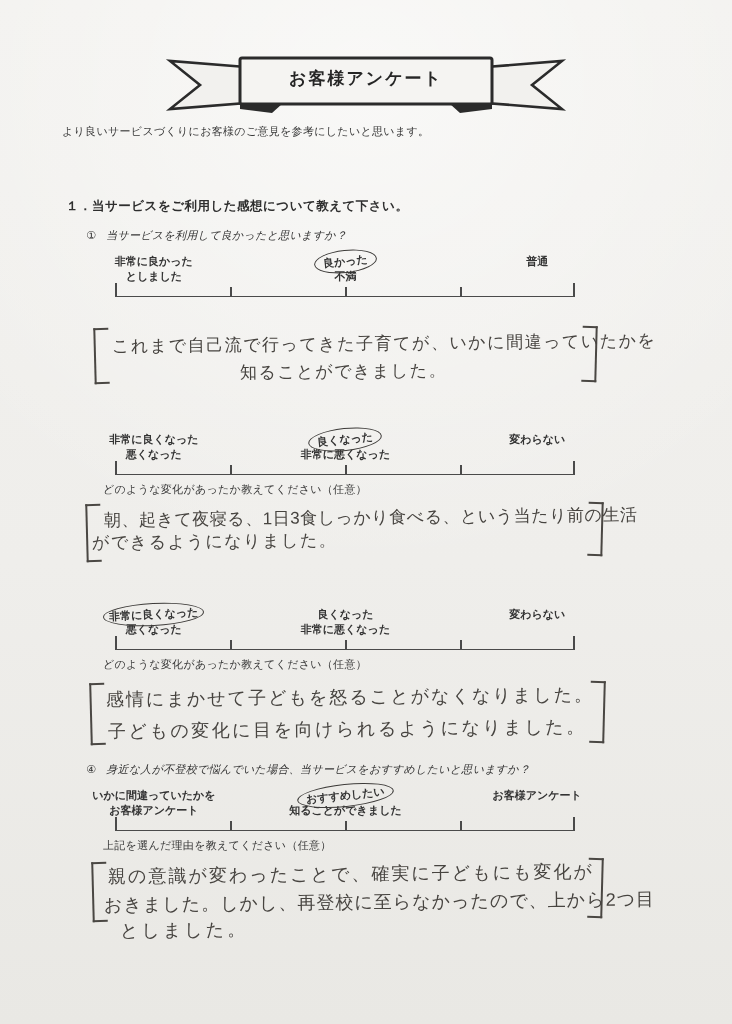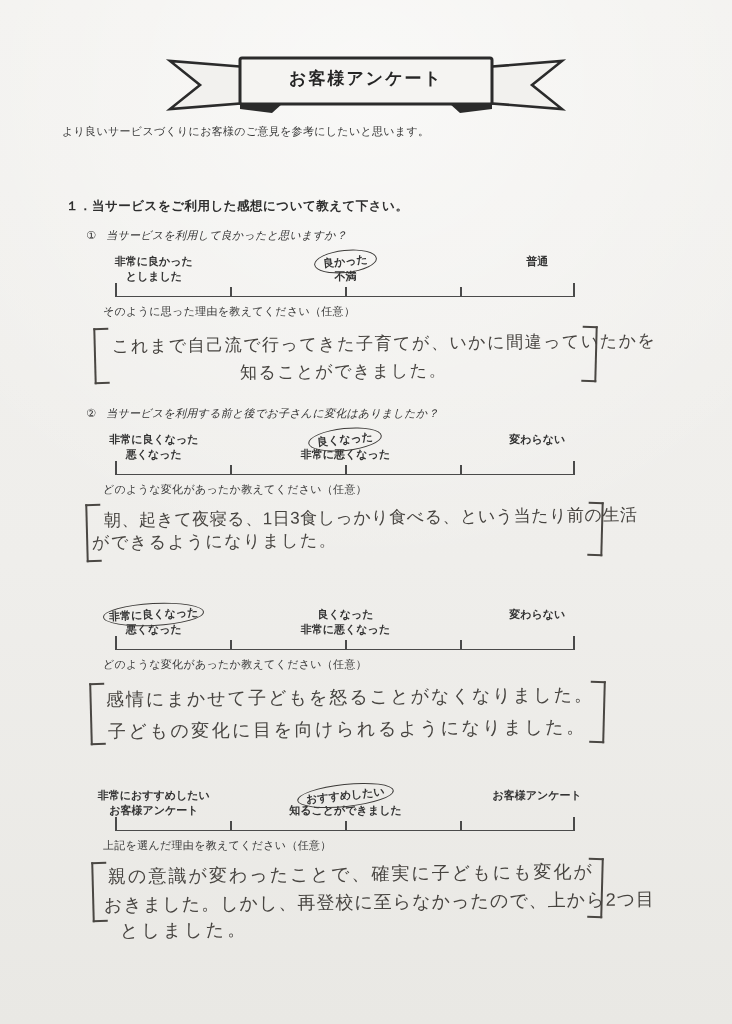--- a/index.html
+++ b/index.html
@@ -107,33 +107,29 @@
       <span class="opt">としました</span>
       <span class="opt">不満</span>
     </div>
     <div class="q-scale">
       <span class="tick end t0"></span>
       <span class="tick t1"></span>
       <span class="tick t2"></span>
       <span class="tick t3"></span>
       <span class="tick end t4"></span>
     </div>
-    <div class="q-prompt">そのように思った理由を教えてください（任意）</div>
     <div class="q-answer">
       <span class="bracket l" style="left:4px;top:4px;height:52px;"></span>
       <span class="bracket r" style="left:492px;top:2px;height:52px;"></span>
       <span class="hand" style="left:22px;top:8px;">これまで自己流で行ってきた子育てが、いかに間違っていたかを</span>
       <span class="hand" style="left:150px;top:36px;">知ることができました。</span>
     </div>
   </section>
 
   <section class="question" id="q2">
-    <div class="q-title">
-      <span class="q-num">②</span><span>当サービスを利用する前と後でお子さんに変化はありましたか？</span>
-    </div>
     <div class="q-options">
       <span class="opt">非常に良くなった</span>
       <span class="opt">
           <span class="circle-mark">良くなった</span>
         </span>
       <span class="opt">変わらない</span>
       <span class="opt">悪くなった</span>
       <span class="opt">非常に悪くなった</span>
     </div>
     <div class="q-scale">
@@ -172,22 +168,25 @@
     <div class="q-prompt">どのような変化があったか教えてください（任意）</div>
     <div class="q-answer">
       <span class="bracket l" style="left:0;top:6px;height:58px;"></span>
       <span class="bracket r" style="left:500px;top:4px;height:58px;"></span>
       <span class="hand" style="left:16px;top:8px;font-size:18px;letter-spacing:2px;">感情にまかせて子どもを怒ることがなくなりました。</span>
       <span class="hand" style="left:18px;top:40px;font-size:18px;letter-spacing:2.5px;">子どもの変化に目を向けられるようになりました。</span>
     </div>
   </section>
 
   <section class="question" id="q4">
-    <div class="q-options">
-      <span class="opt">非常におすすめしたい</span>
+    <div class="q-title">
+      <span class="q-num">④</span><span>身近な人が不登校で悩んでいた場合、当サービスをおすすめしたいと思いますか？</span>
+    </div>
+    <div class="q-options">
+      <span class="opt">いかに間違っていたかを</span>
       <span class="opt">
           <span class="circle-mark">おすすめしたい</span>
         </span>
       <span class="opt">お客様アンケート</span>
       <span class="opt">お客様アンケート</span>
       <span class="opt">知ることができました</span>
     </div>
     <div class="q-scale">
       <span class="tick end t0"></span>
       <span class="tick t1"></span>

